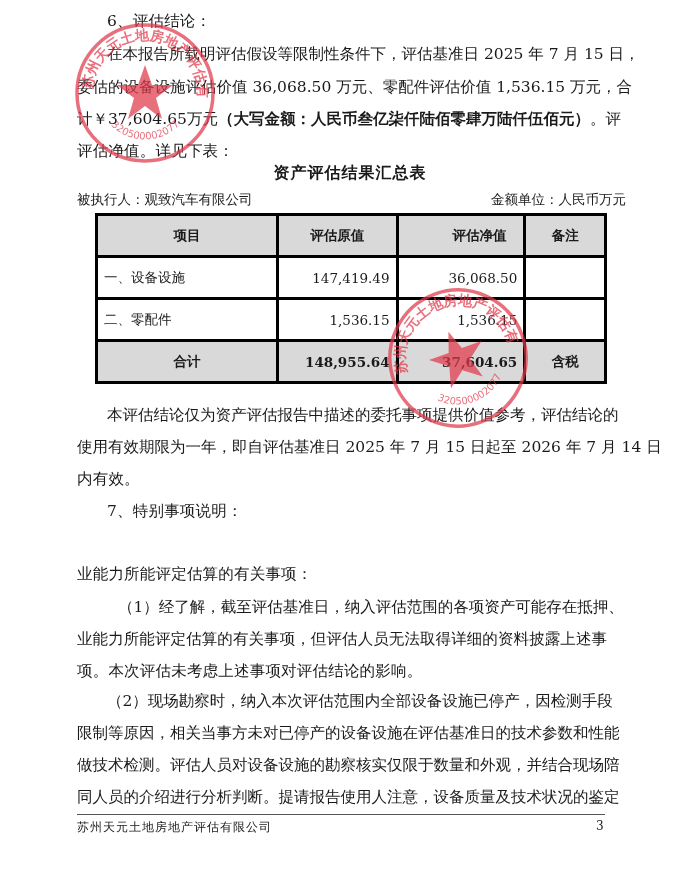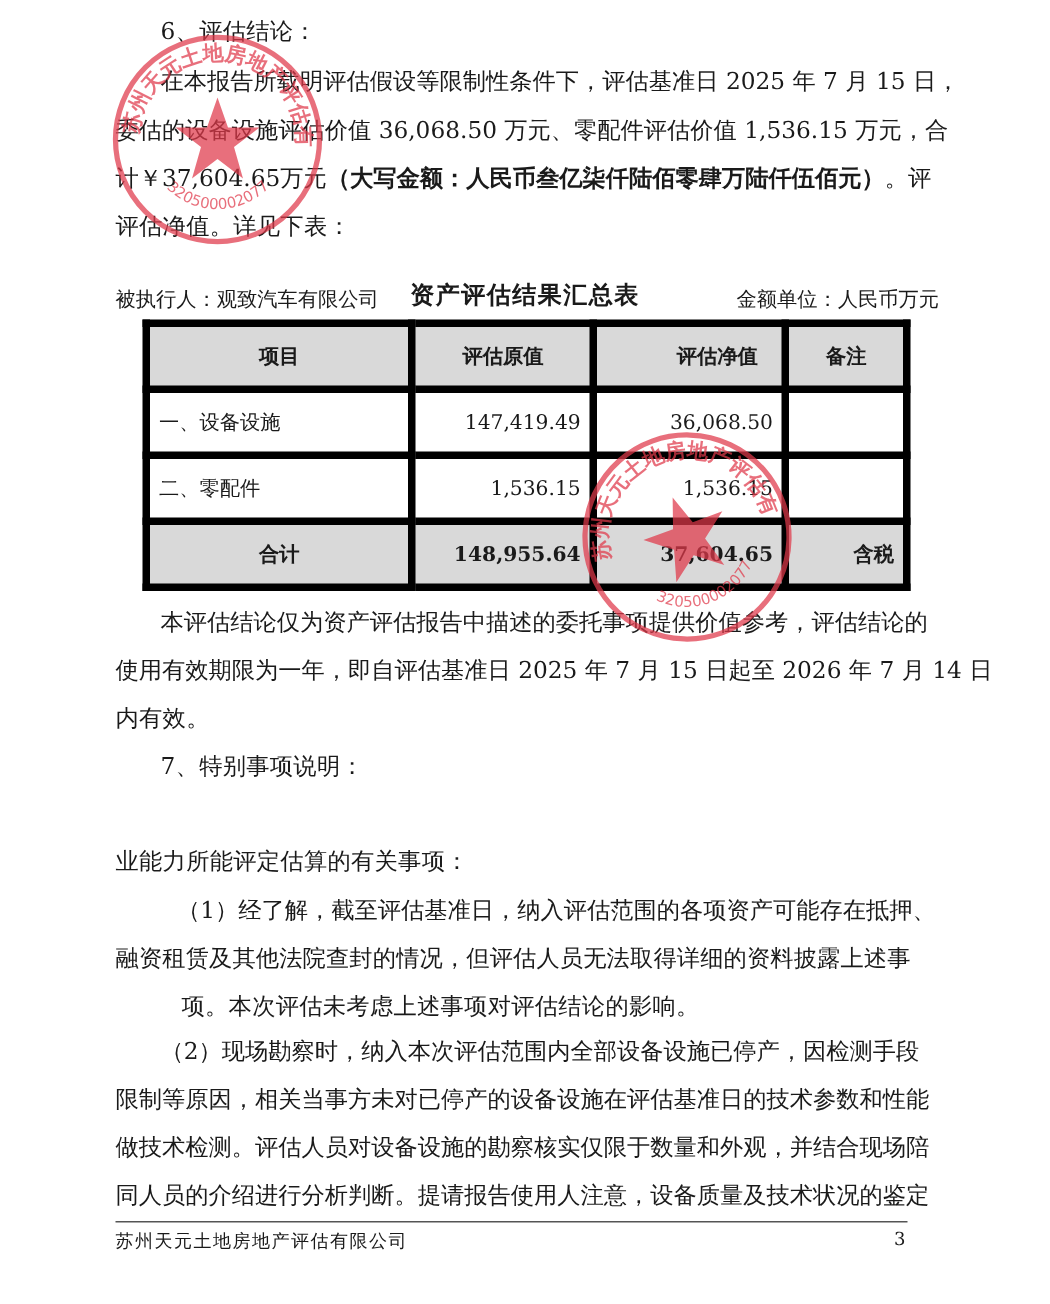--- a/index.html
+++ b/index.html
@@ -38,21 +38,20 @@
     .bold { font-weight: bold; }
     .table-title {
       position: absolute;
       left: 0; width: 700px;
       top: 163px;
       text-align: center;
       font-size: 16px;
       font-weight: bold;
       font-family: "DejaVu Sans", "Liberation Sans", sans-serif;
       letter-spacing: 1px;
-      margin-top: 24px;
     }
     .meta-left {
       position: absolute;
       left: 77px; top: 191px;
       font-size: 13.5px;
       font-family: "DejaVu Sans", "Liberation Sans", sans-serif;
     }
     .meta-right {
       position: absolute;
       right: 74px; top: 191px;
@@ -62,39 +61,39 @@
     }
     table.summary {
       position: absolute;
       left: 95px; top: 213px;
       width: 512px;
       border-collapse: collapse;
       font-size: 13.5px;
       font-family: "DejaVu Serif", "Liberation Serif", serif;
     }
     table.summary td, table.summary th {
-      border: 5px solid #000000;
+      border: 3px solid #000000;
       height: 39px;
       padding: 0 6px;
     }
     table.summary th {
       background: #d9d9d9;
       font-weight: bold;
       font-family: "DejaVu Sans", "Liberation Sans", sans-serif;
       text-align: center;
       font-size: 13.5px;
     }
     table.summary tr.total td {
       background: #d9d9d9;
       font-weight: bold;
     }
     .c-item { width: 204px; text-align: left; }
     .c-orig { width: 110px; text-align: right; }
     .c-net { width: 86px; text-align: right; }
-    .c-note { width: 80px; text-align: right; }
+    .c-note { width: 80px; text-align: center; }
     .total .c-item { text-align: center; font-family: "DejaVu Sans", "Liberation Sans", sans-serif; }
     .total .c-note { font-family: "DejaVu Sans", "Liberation Sans", sans-serif; }
 
     .footer-rule {
       position: absolute;
       left: 77px; top: 814px;
       width: 528px;
       height: 0;
       border-top: 1.5px solid #555;
     }
@@ -166,22 +165,22 @@
 
   <div class="justify-line" style="left:107px; width:500px; top:405px;">本评估结论仅为资产评估报告中描述的委托事项提供价值参考，评估结论的</div>
   <div class="justify-line" style="left:77px; width:530px; top:437px;">使用有效期限为一年，即自评估基准日 2025 年 7 月 15 日起至 2026 年 7 月 14 日</div>
   <div class="line" style="left:77px; top:469px;">内有效。</div>
 
   <div class="line" style="left:107px; top:501px;">7、特别事项说明：</div>
 
   <div class="line" style="left:77px; top:564px;">业能力所能评定估算的有关事项：</div>
 
   <div class="justify-line" style="left:107px; width:500px; top:597px;margin-left:11px;">（1）经了解，截至评估基准日，纳入评估范围的各项资产可能存在抵押、</div>
-  <div class="justify-line" style="left:77px; width:530px; top:629px;">融资租赁及其他法院查封的情况，但评估人员无法取得详细的资料披露上述事</div>
-  <div class="line" style="left:77px; top:661px;margin-left:44px;">项。本次评估未考虑上述事项对评估结论的影响。</div>
+  <div class="justify-line" style="left:77px; width:530px; top:629px;">业能力所能评定估算的有关事项，但评估人员无法取得详细的资料披露上述事</div>
+  <div class="line" style="left:77px; top:661px;">项。本次评估未考虑上述事项对评估结论的影响。</div>
 
   <div class="justify-line" style="left:107px; width:500px; top:691px;">（2）现场勘察时，纳入本次评估范围内全部设备设施已停产，因检测手段</div>
   <div class="justify-line" style="left:77px; width:530px; top:755px;">做技术检测。评估人员对设备设施的勘察核实仅限于数量和外观，并结合现场陪</div>
   <div class="justify-line" style="left:77px; width:530px; top:723px;">限制等原因，相关当事方未对已停产的设备设施在评估基准日的技术参数和性能</div>
   <div class="justify-line" style="left:77px; width:530px; top:787px;">同人员的介绍进行分析判断。提请报告使用人注意，设备质量及技术状况的鉴定</div>
 
   <div class="footer-rule"></div>
   <div class="footer-left">苏州天元土地房地产评估有限公司</div>
   <div class="footer-right">3</div>
 

